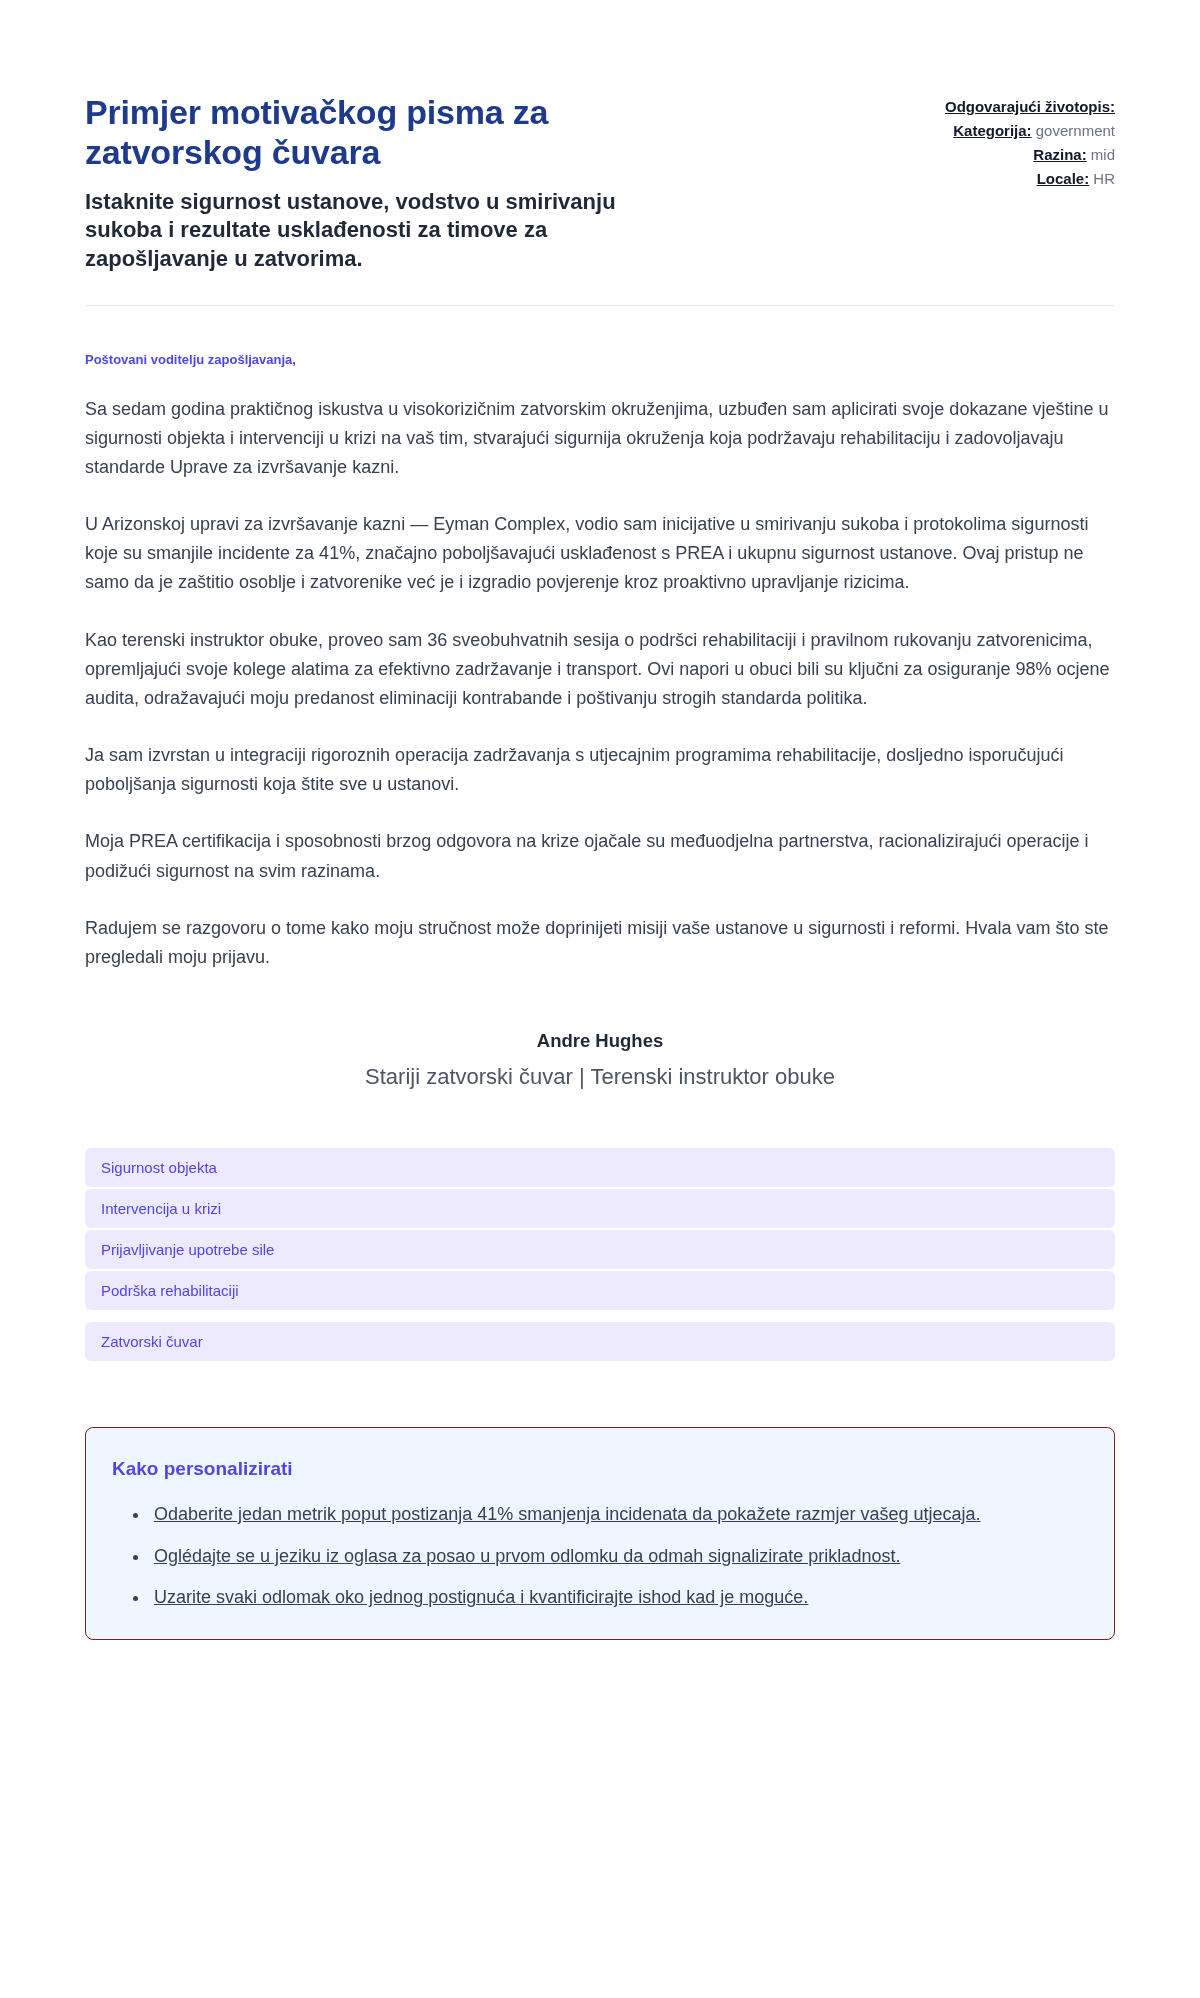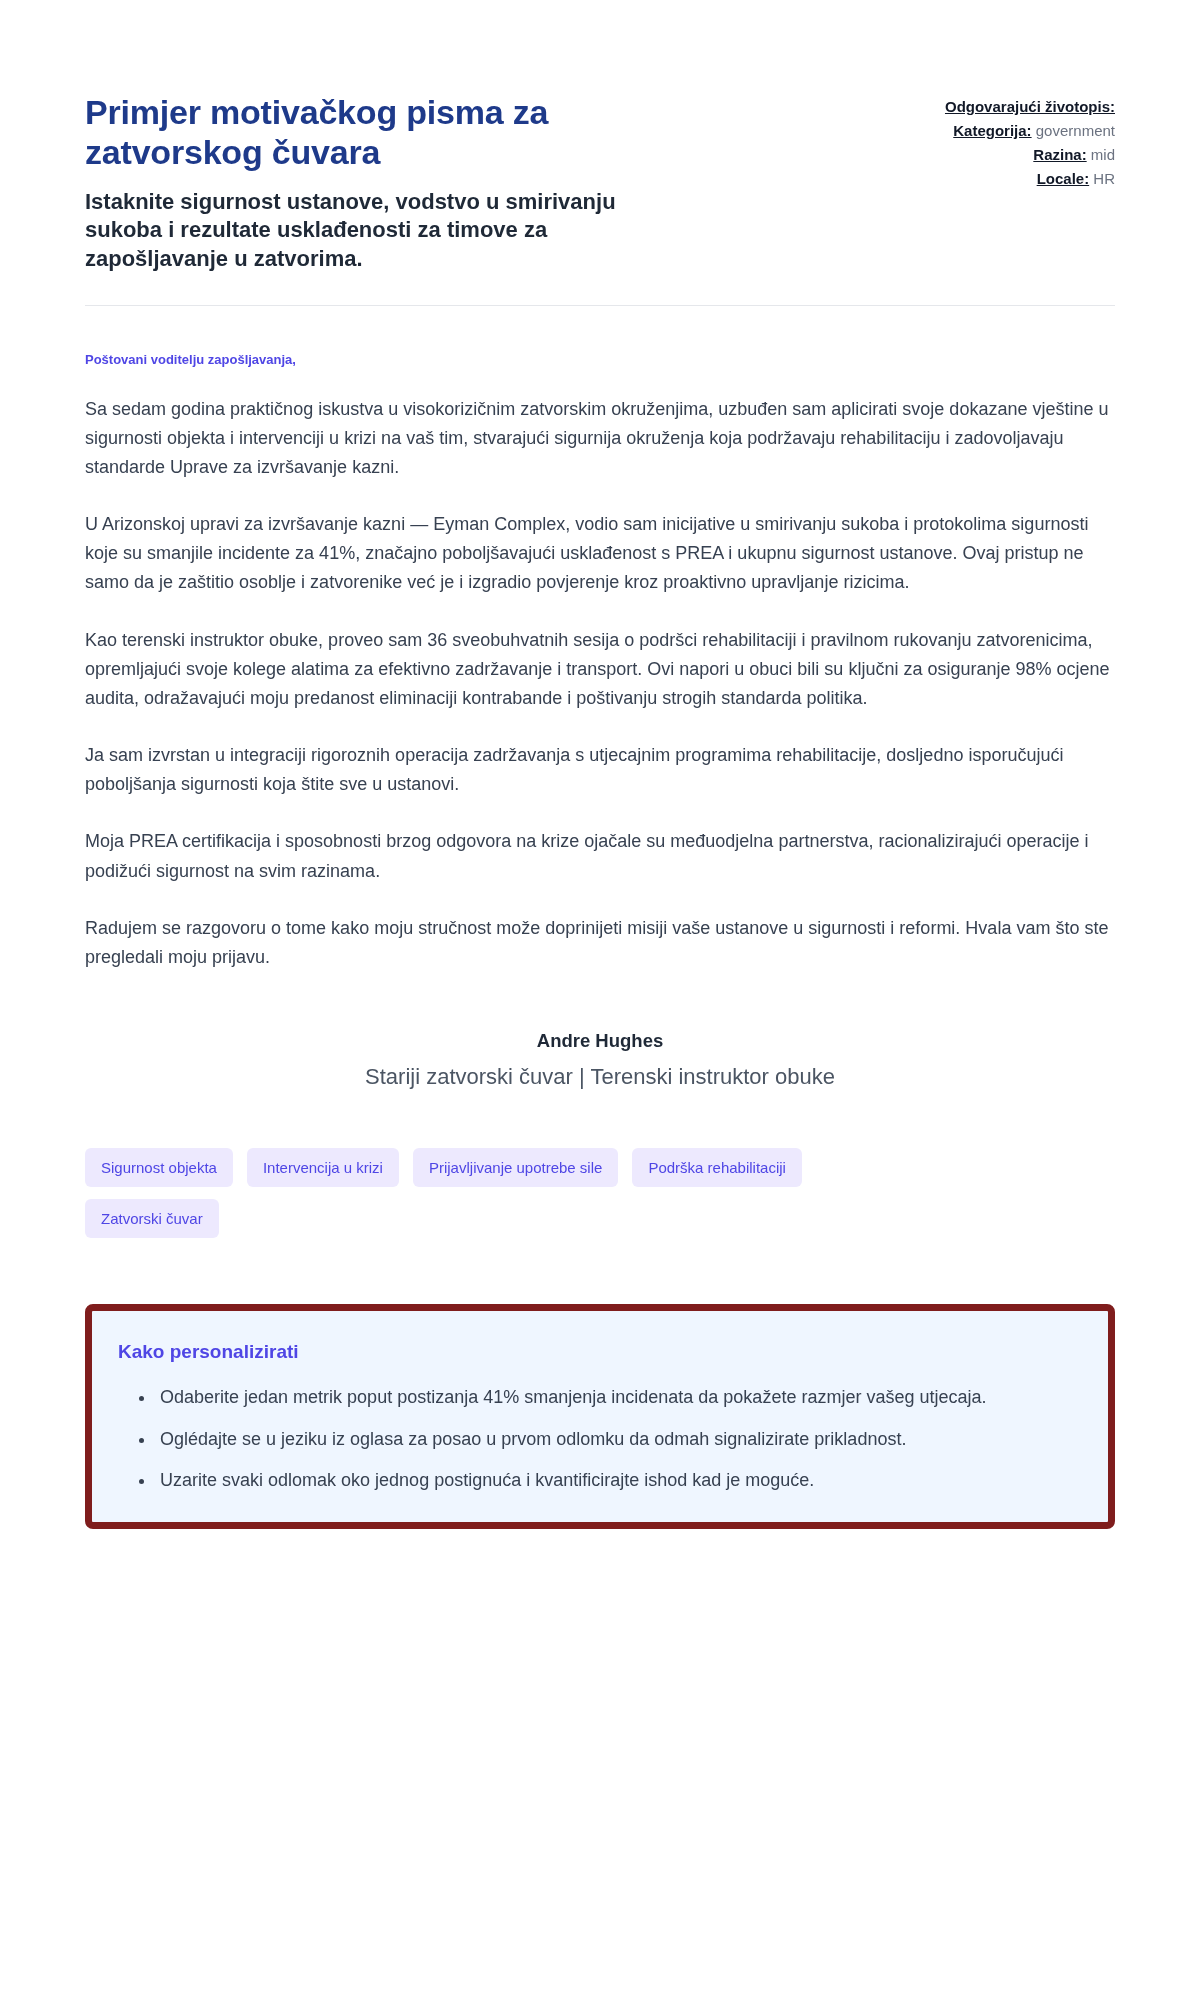--- a/index.html
+++ b/index.html
@@ -67,50 +67,51 @@
     color: #374151;
   }
 
   
   .signature { margin-top: 58px; text-align: center; }
   .sig-name { font-size: 18.5px; font-weight: 700; color: #1f2937; }
   .sig-title { margin-top: 12px; font-size: 22px; color: #4b5563; }
 
   
   .tags { margin-top: 58px; }
-  .tag-row { display: flex; gap: 14px; margin-top: 12px; }
+  .tag-row { display: flex; gap: 2px; margin-top: 12px; flex-direction: column; }
   .tag-row:first-child { margin-top: 0; }
   .tag {
     display: inline-block;
     background: #ede9fe;
     color: #4f46e5;
     font-size: 15px;
     padding: 11px 16px;
     border-radius: 6px;
     cursor: pointer;
     white-space: nowrap;
   }
 
   
   .callout {
     margin-top: 66px;
     background: #eff6ff;
-    border: 7px solid #7f1d1d;
+    border: 1px solid #7f1d1d;
     border-radius: 8px;
     padding: 30px 26px 26px 26px;
   }
   .callout-title {
     font-size: 19px;
     font-weight: 700;
     color: #4f46e5;
   }
   .callout-list {
     margin-top: 20px;
     padding-left: 38px;
     list-style: disc outside;
+    text-decoration: underline;
   }
   .callout-list li {
     font-size: 18px;
     line-height: 1.65;
     color: #374151;
     margin-bottom: 12px;
     padding-left: 4px;
   }
   .callout-list li:last-child { margin-bottom: 0; }
 </style>

